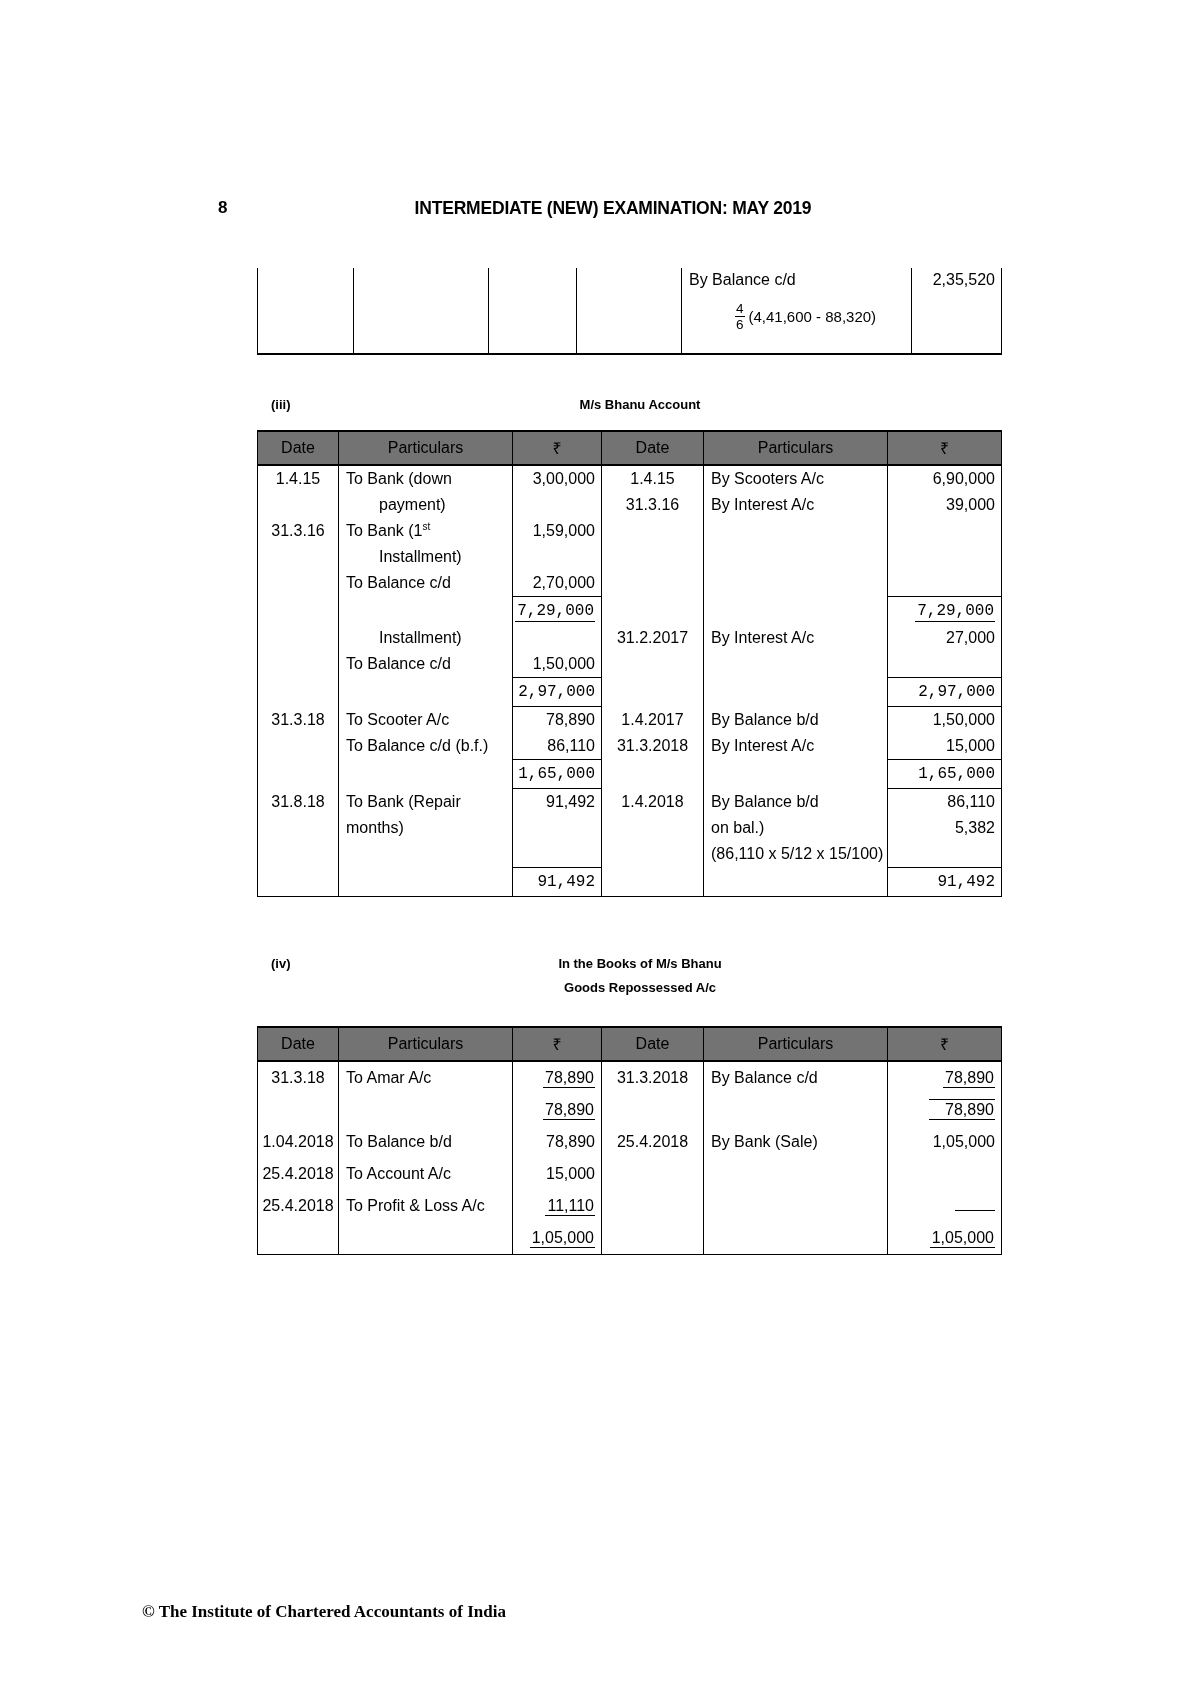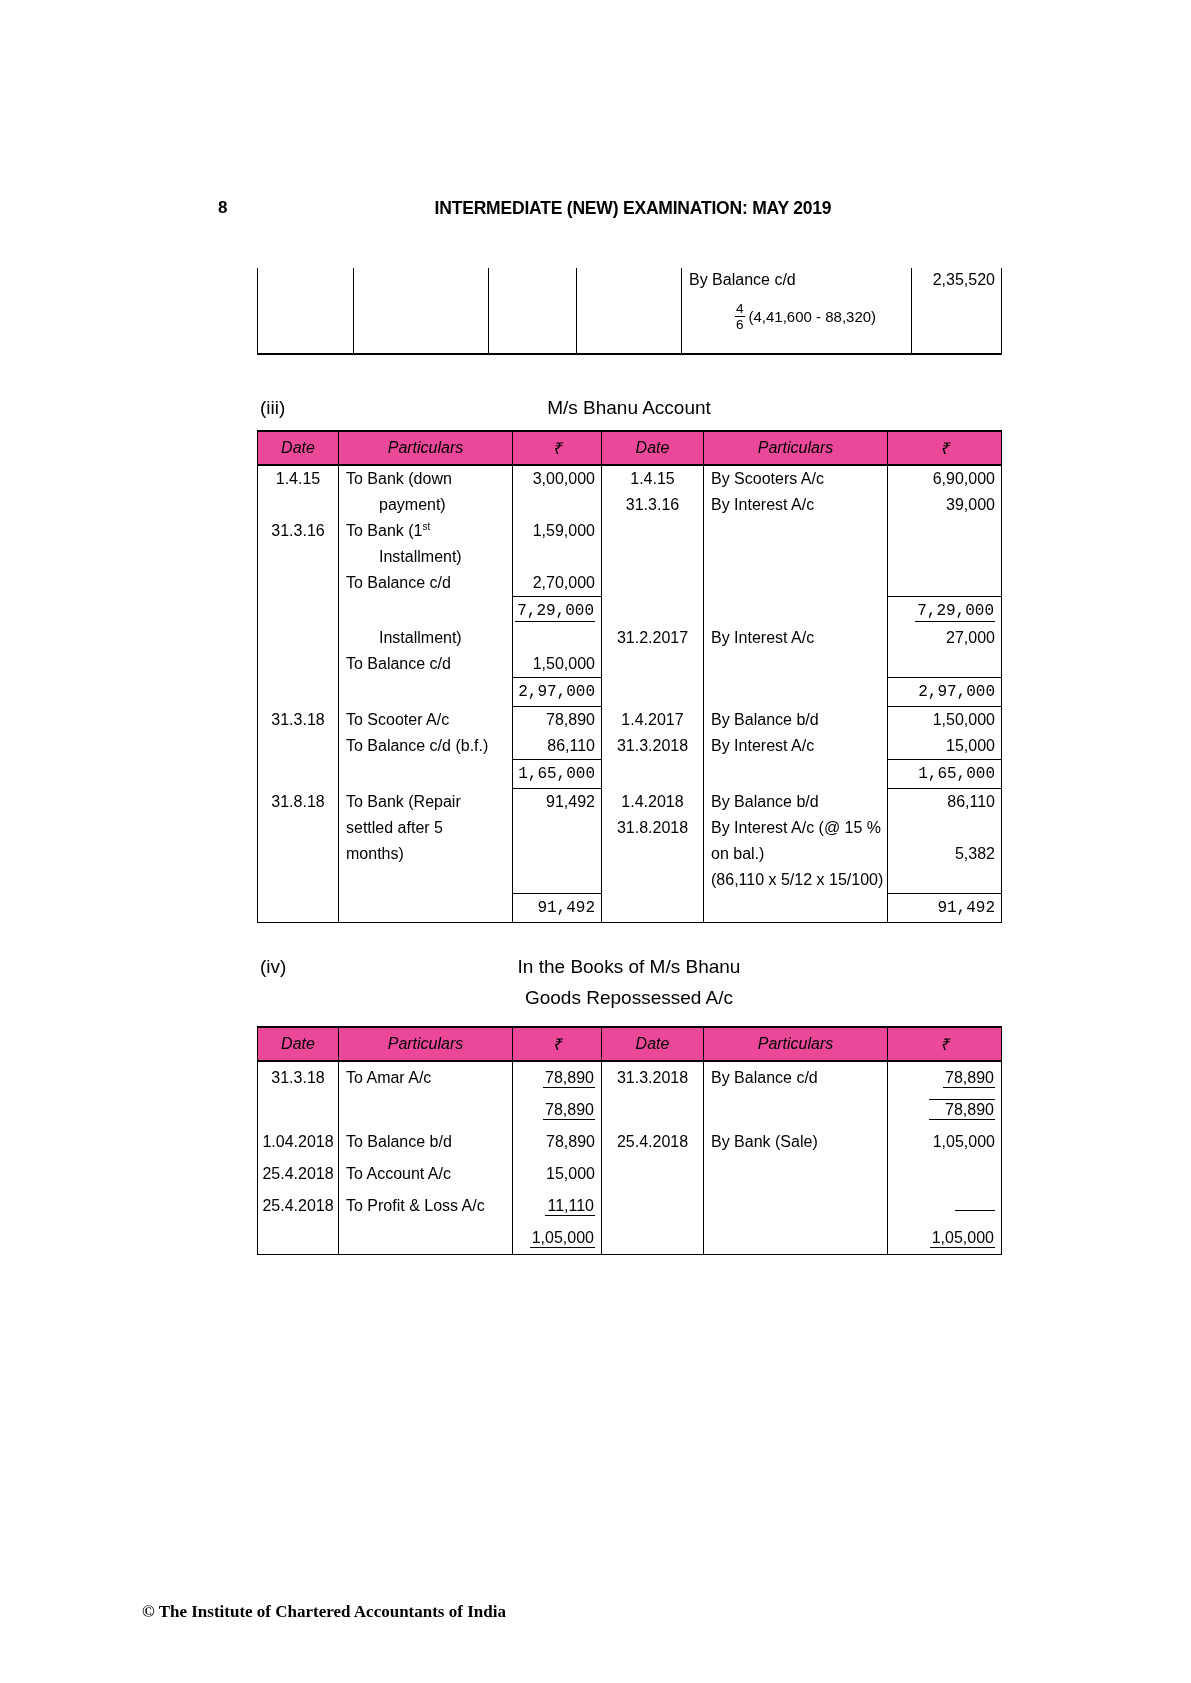--- a/index.html
+++ b/index.html
@@ -2,28 +2,28 @@
 <html><head>
 <meta charset="utf-8">
 <style>
   html,body{margin:0;padding:0;background:#fff;}
   .page{position:relative;width:1191px;height:1683px;background:#fff;color:#000;
         font-family:"Liberation Sans", sans-serif;overflow:hidden;}
 
   
   .page-header{position:absolute;top:198px;left:0;width:100%;height:26px;}
   .page-num{position:absolute;left:218px;top:0;font-weight:bold;font-size:17px;}
-  .page-title{position:absolute;left:261px;top:0;width:744px;text-align:center;
+  .page-title{position:absolute;left:241px;top:0;width:744px;text-align:center;
               font-weight:bold;font-size:17.5px;letter-spacing:-0.2px;}
 
   
   table.ledger{border-collapse:collapse;table-layout:fixed;width:744px;position:absolute;left:257px;}
   table.ledger td, table.ledger th{border-left:1px solid #000;border-right:1px solid #000;
       padding:0;overflow:hidden;white-space:nowrap;font-size:16px;}
-  table.ledger th{background:#ec4899;font-style:italic;font-weight:normal;height:32px;
+  table.ledger th{background:#737373;font-weight:normal;height:32px;
       border-bottom:2px solid #000;border-top:2px solid #000;}
   .c0,.c3{text-align:center;}
   .c1,.c4{text-align:left;padding-left:7px !important;margin-top:12px;}
   .c2,.c5{text-align:right;padding-right:6px !important;}
   td.ind{padding-left:40px !important;}
   td.tl{border-top:1px solid #000;}
   td.bl{border-bottom:1px solid #000;}
   .val sup{font-size:10px;line-height:0;}
   .val.u{border-bottom:1.3px solid #000;padding:0 1px 1px 2px;}
   .val.ol{border-top:1.3px solid #000;padding-left:16px;padding-top:1px;}
@@ -40,21 +40,21 @@
   .frac .num{border-bottom:1px solid #000;padding:0 1px;}
 
   
   #table-iii{top:430px;border:1.5px solid #000;}
   #table-iii td{height:26px;}
   #table-iii tr.total-row td{height:28px;font-family:Liberation Mono, monospace;}
   #table-iv{top:1026px;border:1.5px solid #000;}
   #table-iv td{height:32px;}
 
   
-  .sec-heading{position:absolute;left:257px;width:744px;font-weight:normal;font-size:19px;}
+  .sec-heading{position:absolute;left:268px;width:744px;font-weight:bold;font-size:13px;}
   .sec-label{position:absolute;left:3px;top:0;}
   .sec-title{display:block;text-align:center;}
   #sec-iii{top:397px;}
   #sec-iv{top:956px;}
   .sub-title{display:block;text-align:center;margin-top:9px;}
 
   .footer{position:absolute;top:1602px;left:142px;font-family:"Liberation Serif", serif;
           font-weight:bold;font-size:17px;}
 </style>
 </head>
@@ -231,28 +231,20 @@
         <tr>
           <td class="c0"><span class="val">31.8.18</span></td>
           <td class="c1"><span class="val">To Bank (Repair</span></td>
           <td class="c2"><span class="val">91,492</span></td>
           <td class="c3"><span class="val">1.4.2018</span></td>
           <td class="c4"><span class="val">By Balance b/d</span></td>
           <td class="c5"><span class="val">86,110</span></td>
         </tr>
         <tr>
           <td class="c0"></td>
-          <td class="c1"><span class="val">settled after 5</span></td>
-          <td class="c2"></td>
-          <td class="c3"><span class="val">31.8.2018</span></td>
-          <td class="c4"><span class="val">By Interest A/c (@ 15 %</span></td>
-          <td class="c5"></td>
-        </tr>
-        <tr>
-          <td class="c0"></td>
           <td class="c1"><span class="val">months)</span></td>
           <td class="c2"></td>
           <td class="c3"></td>
           <td class="c4"><span class="val">on bal.)</span></td>
           <td class="c5"><span class="val">5,382</span></td>
         </tr>
         <tr>
           <td class="c0"></td>
           <td class="c1"></td>
           <td class="c2"></td>

